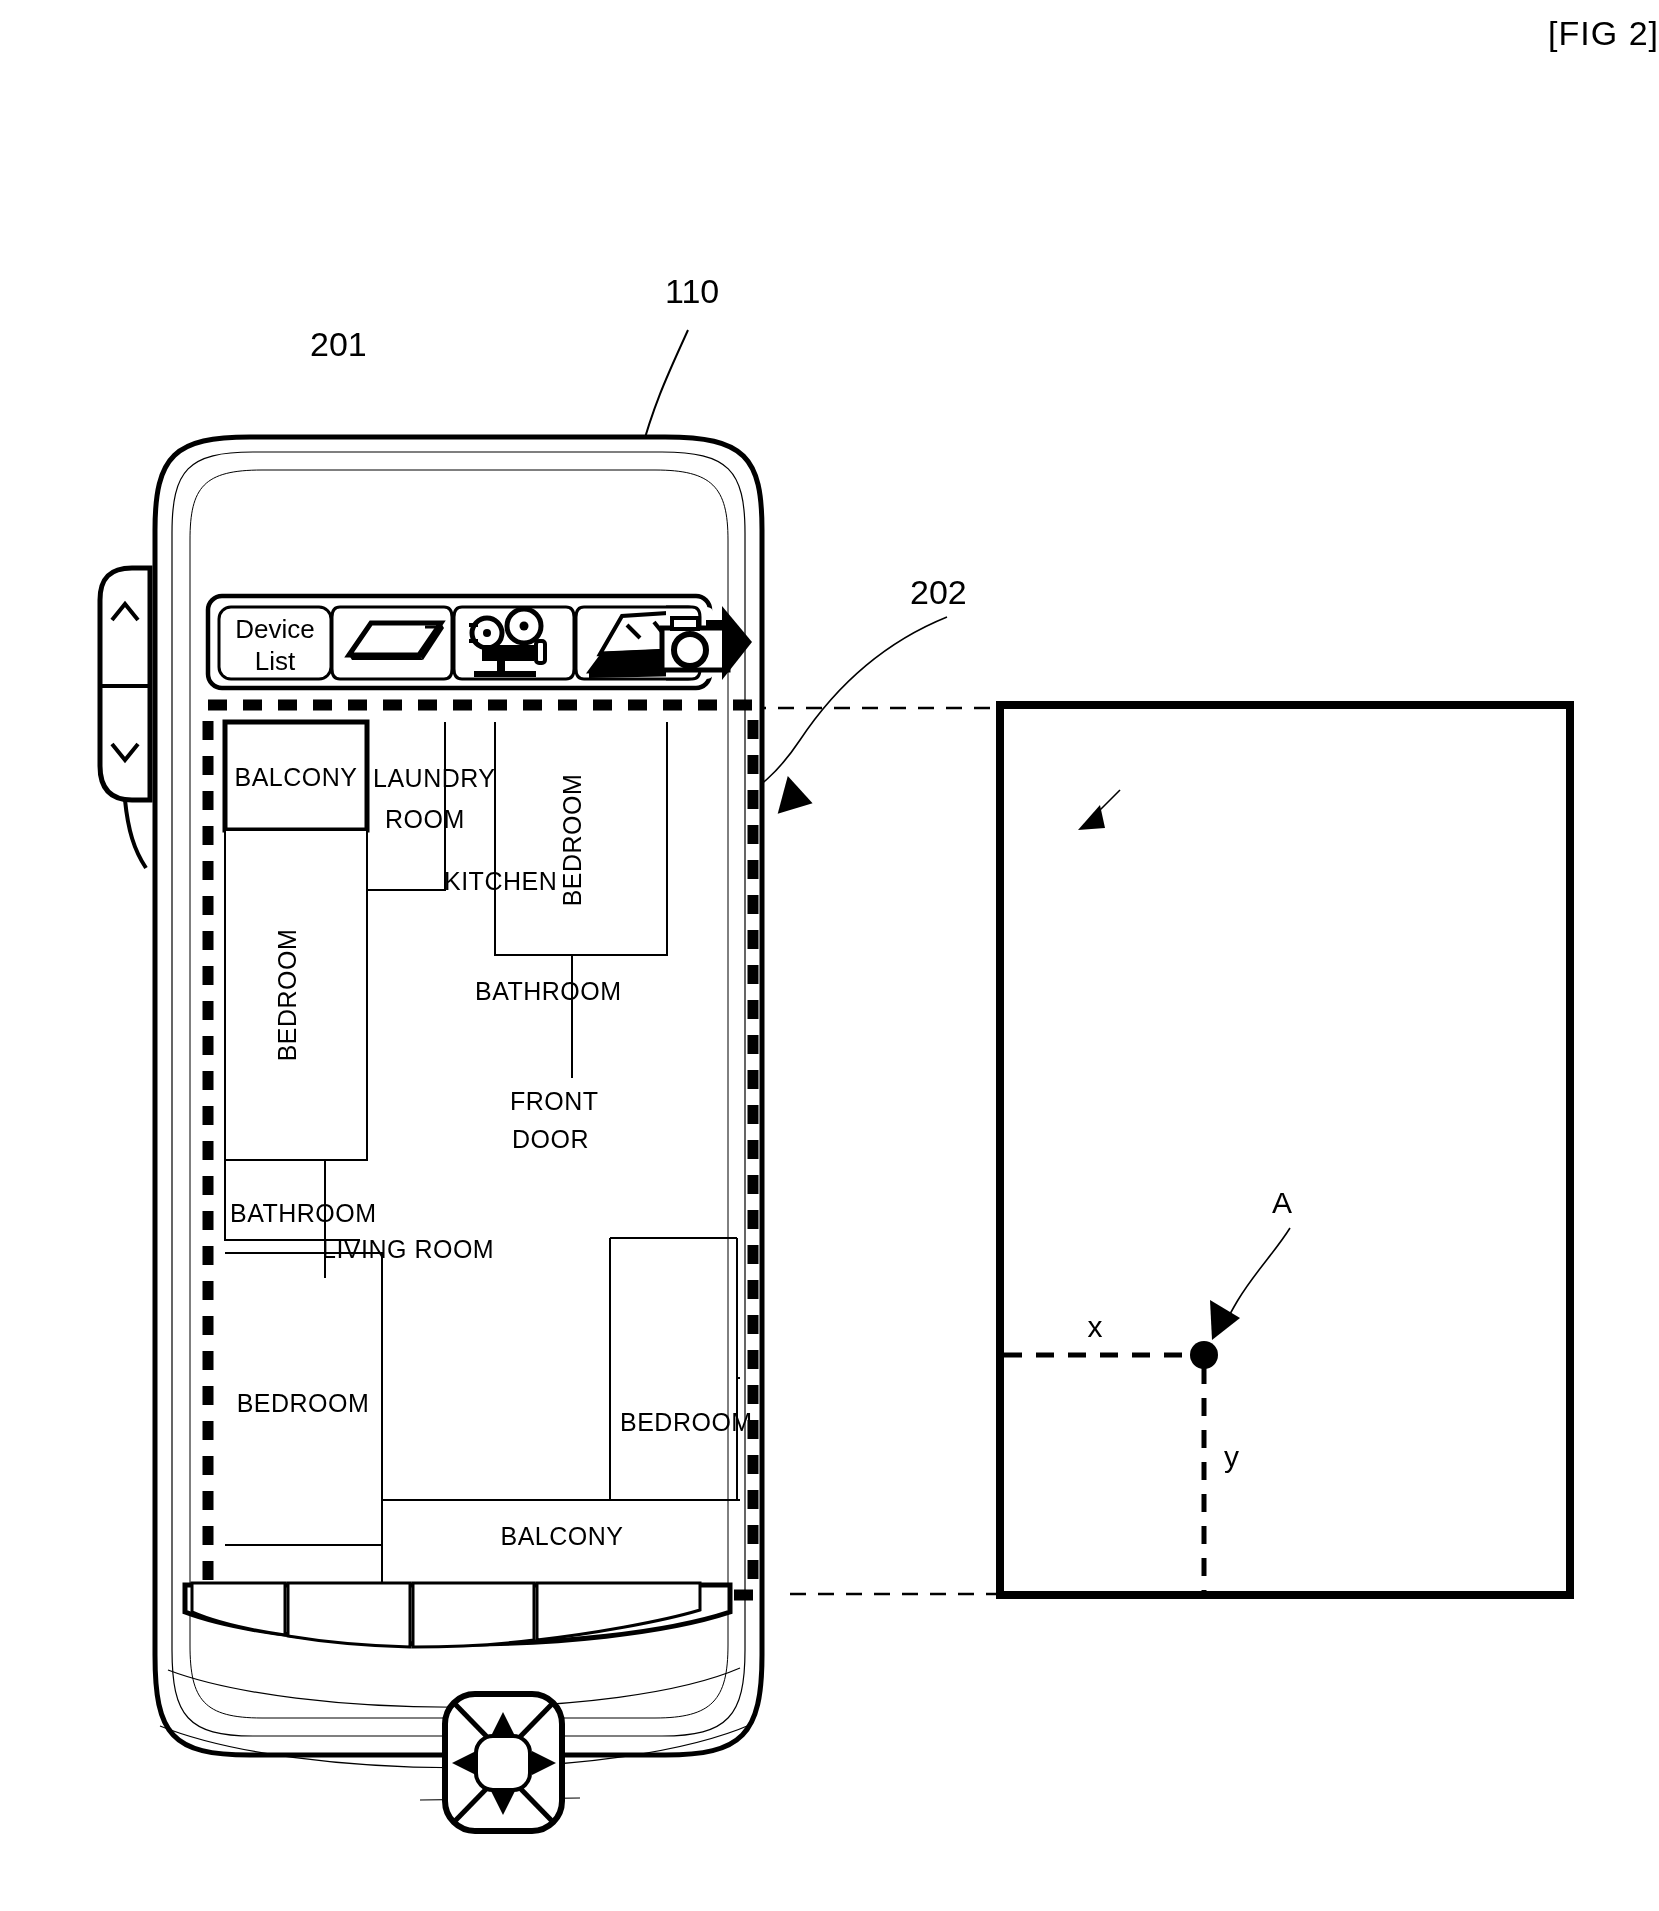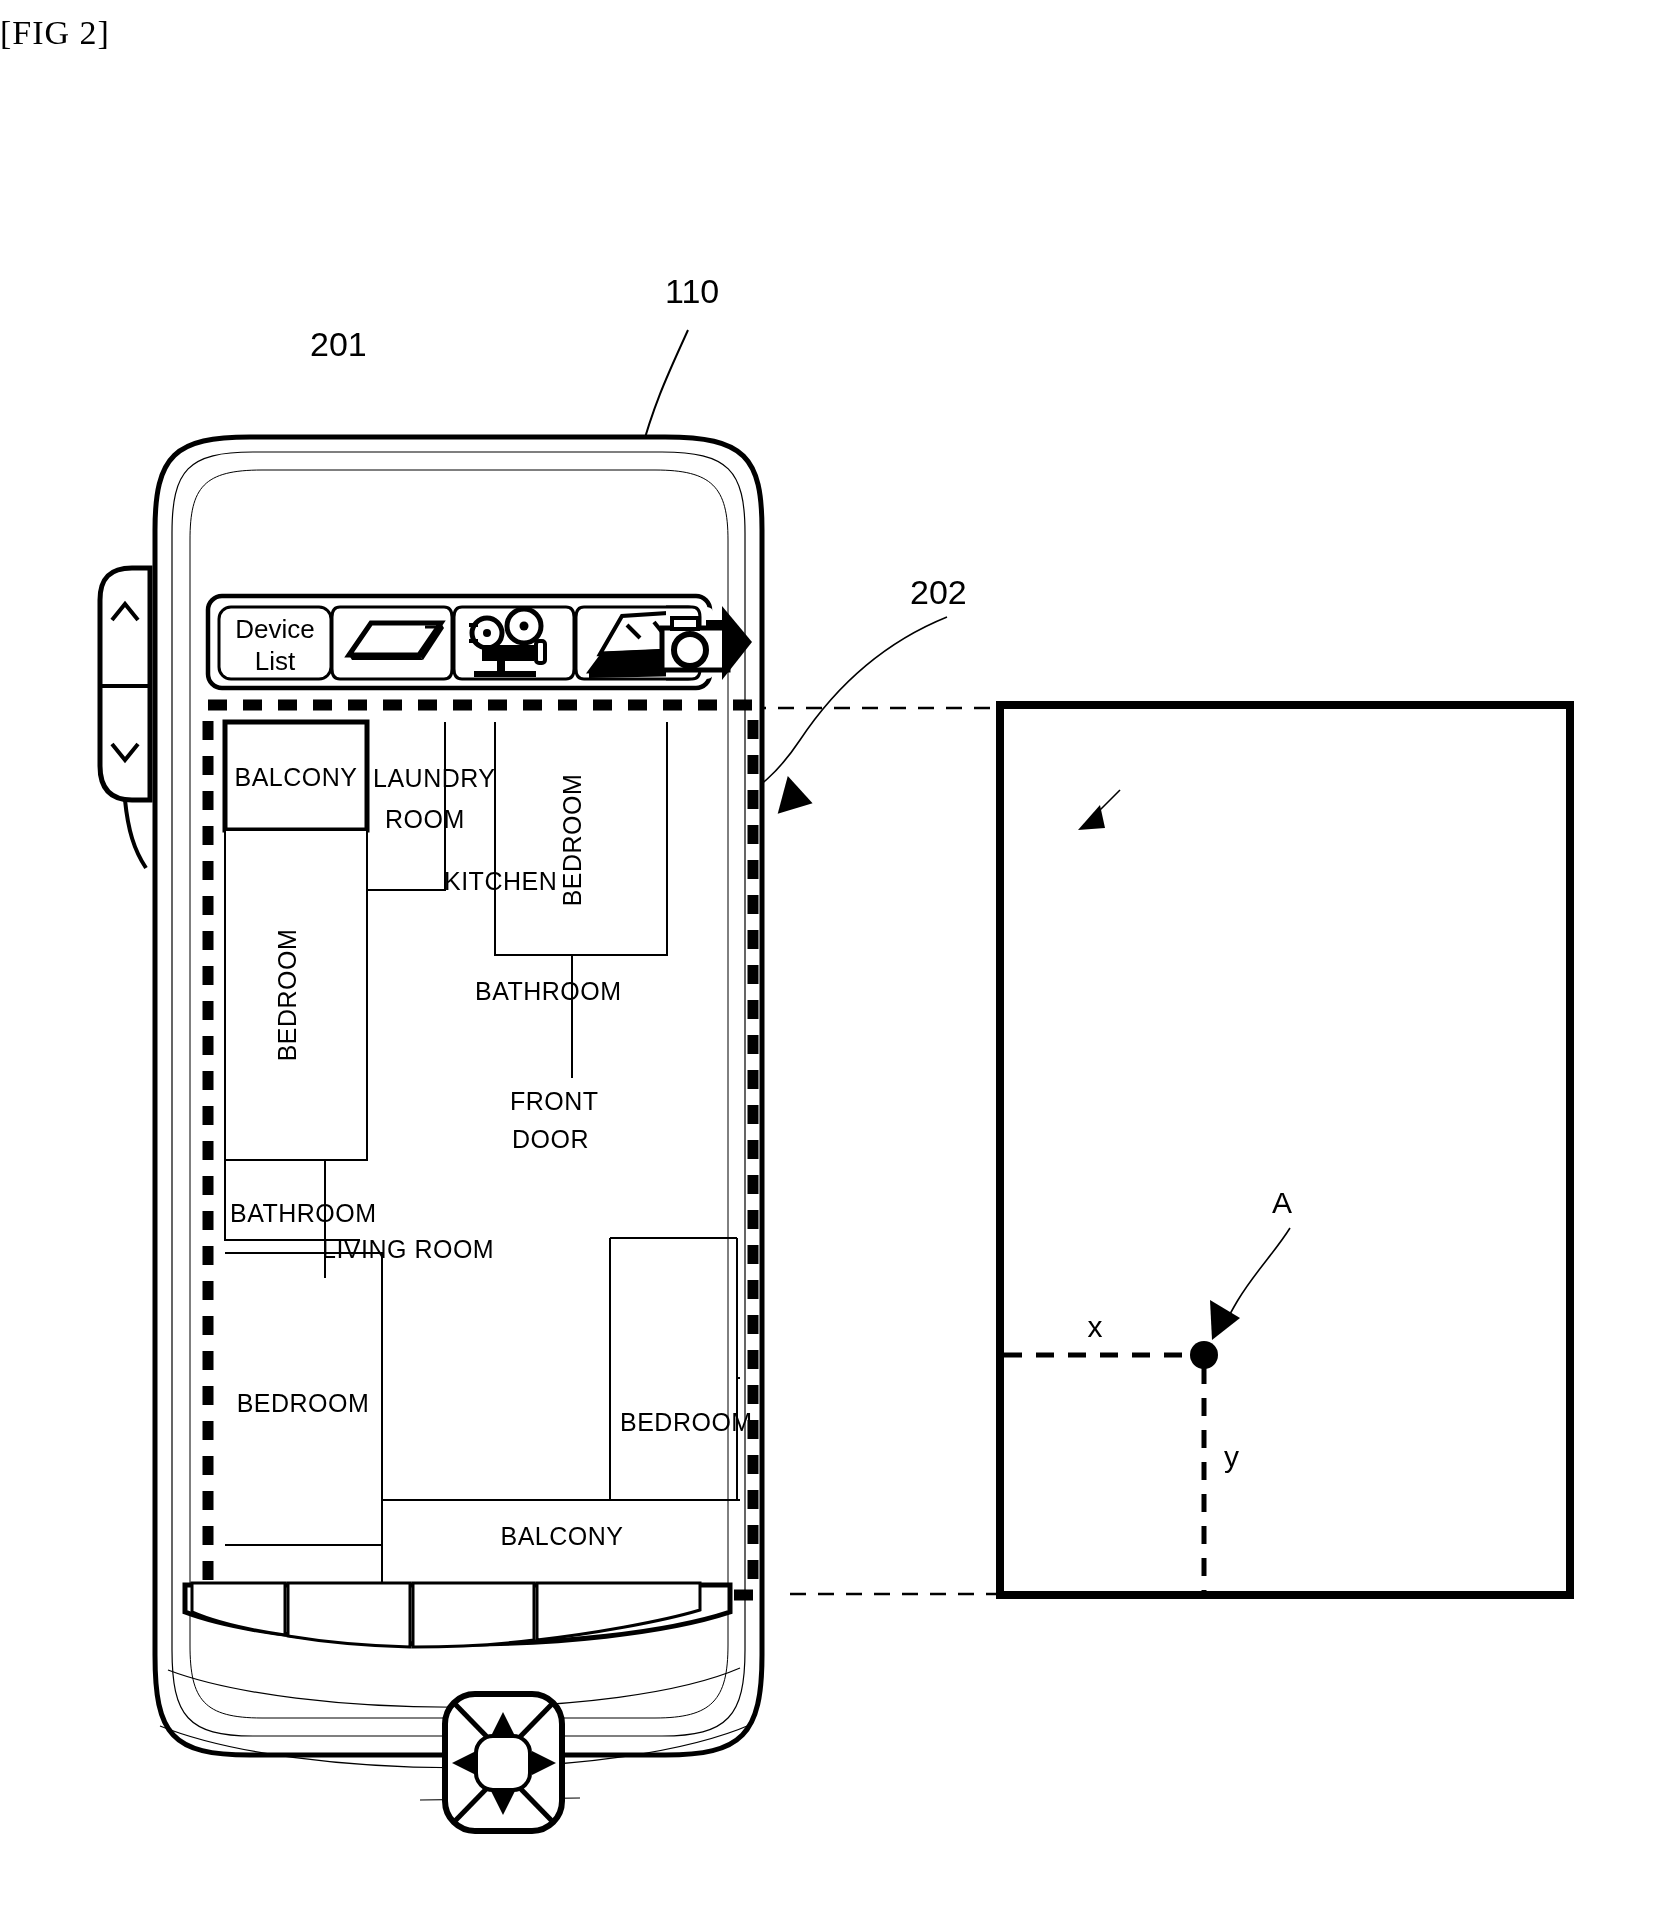--- a/index.html
+++ b/index.html
@@ -1,17 +1,17 @@
 <!DOCTYPE html>
 <html><head>
 <meta charset="utf-8">
 <style>
   html,body{margin:0;padding:0;background:#ffffff;}
   body{width:1659px;height:1911px;position:relative;font-family:"Liberation Sans",sans-serif;color:#000;}
-  .fig-title{position:absolute;top:14px;left:0;width:1659px;text-align:left;font-family:Liberation Serif, serif;font-size:34px;letter-spacing:1px;}
+  .fig-title{position:absolute;top:14px;left:0;width:1659px;text-align:right;font-family:Liberation Sans, sans-serif;font-size:34px;letter-spacing:1px;}
   .canvas{position:absolute;inset:0;border-radius:19px;}
   svg{display:block;}
   .ref{font-family:"Liberation Sans",sans-serif;font-size:34px;fill:#000;}
   .roomlbl{font-family:"Liberation Sans",sans-serif;font-size:25px;fill:#000;letter-spacing:0.5px;}
   .coordlbl{font-family:"Liberation Sans",sans-serif;font-size:30px;fill:#000;}
   .devlbl{font-family:"Liberation Sans",sans-serif;font-size:26px;fill:#000;}
 </style>
 </head>
 <body>
 

